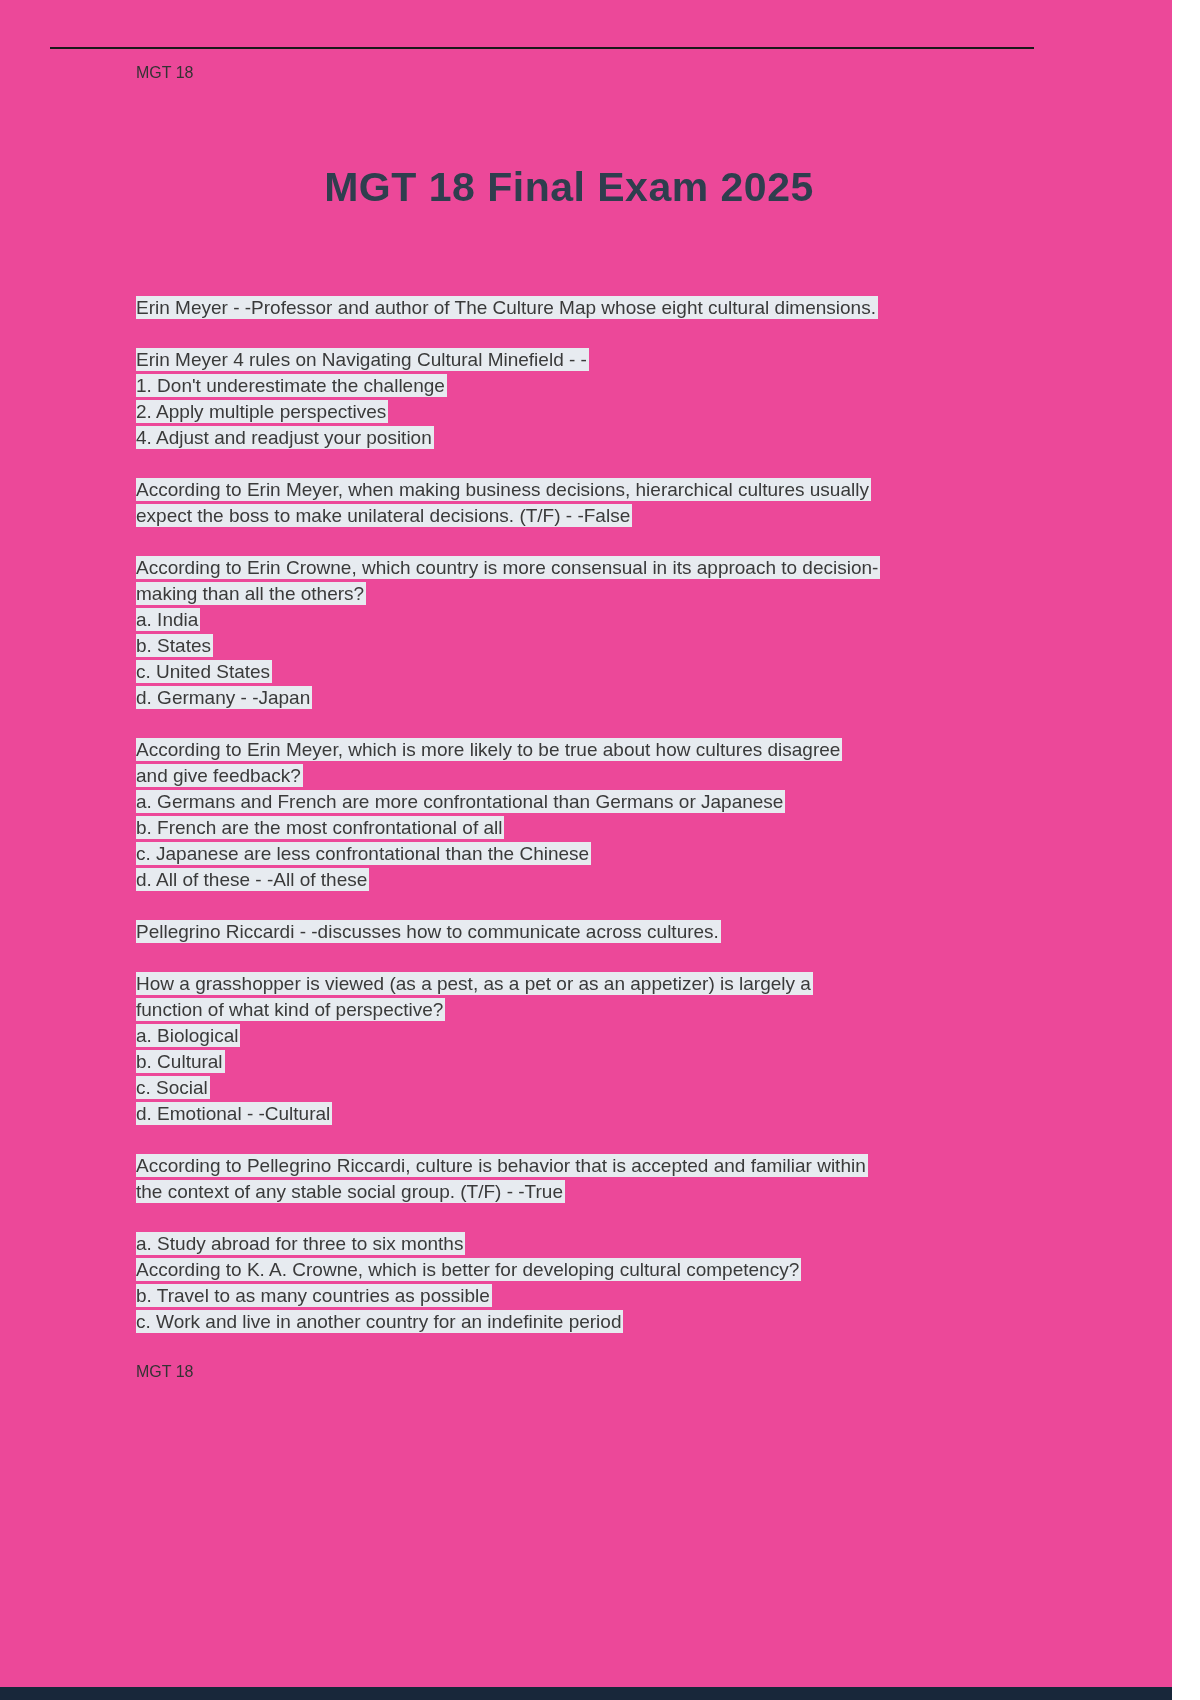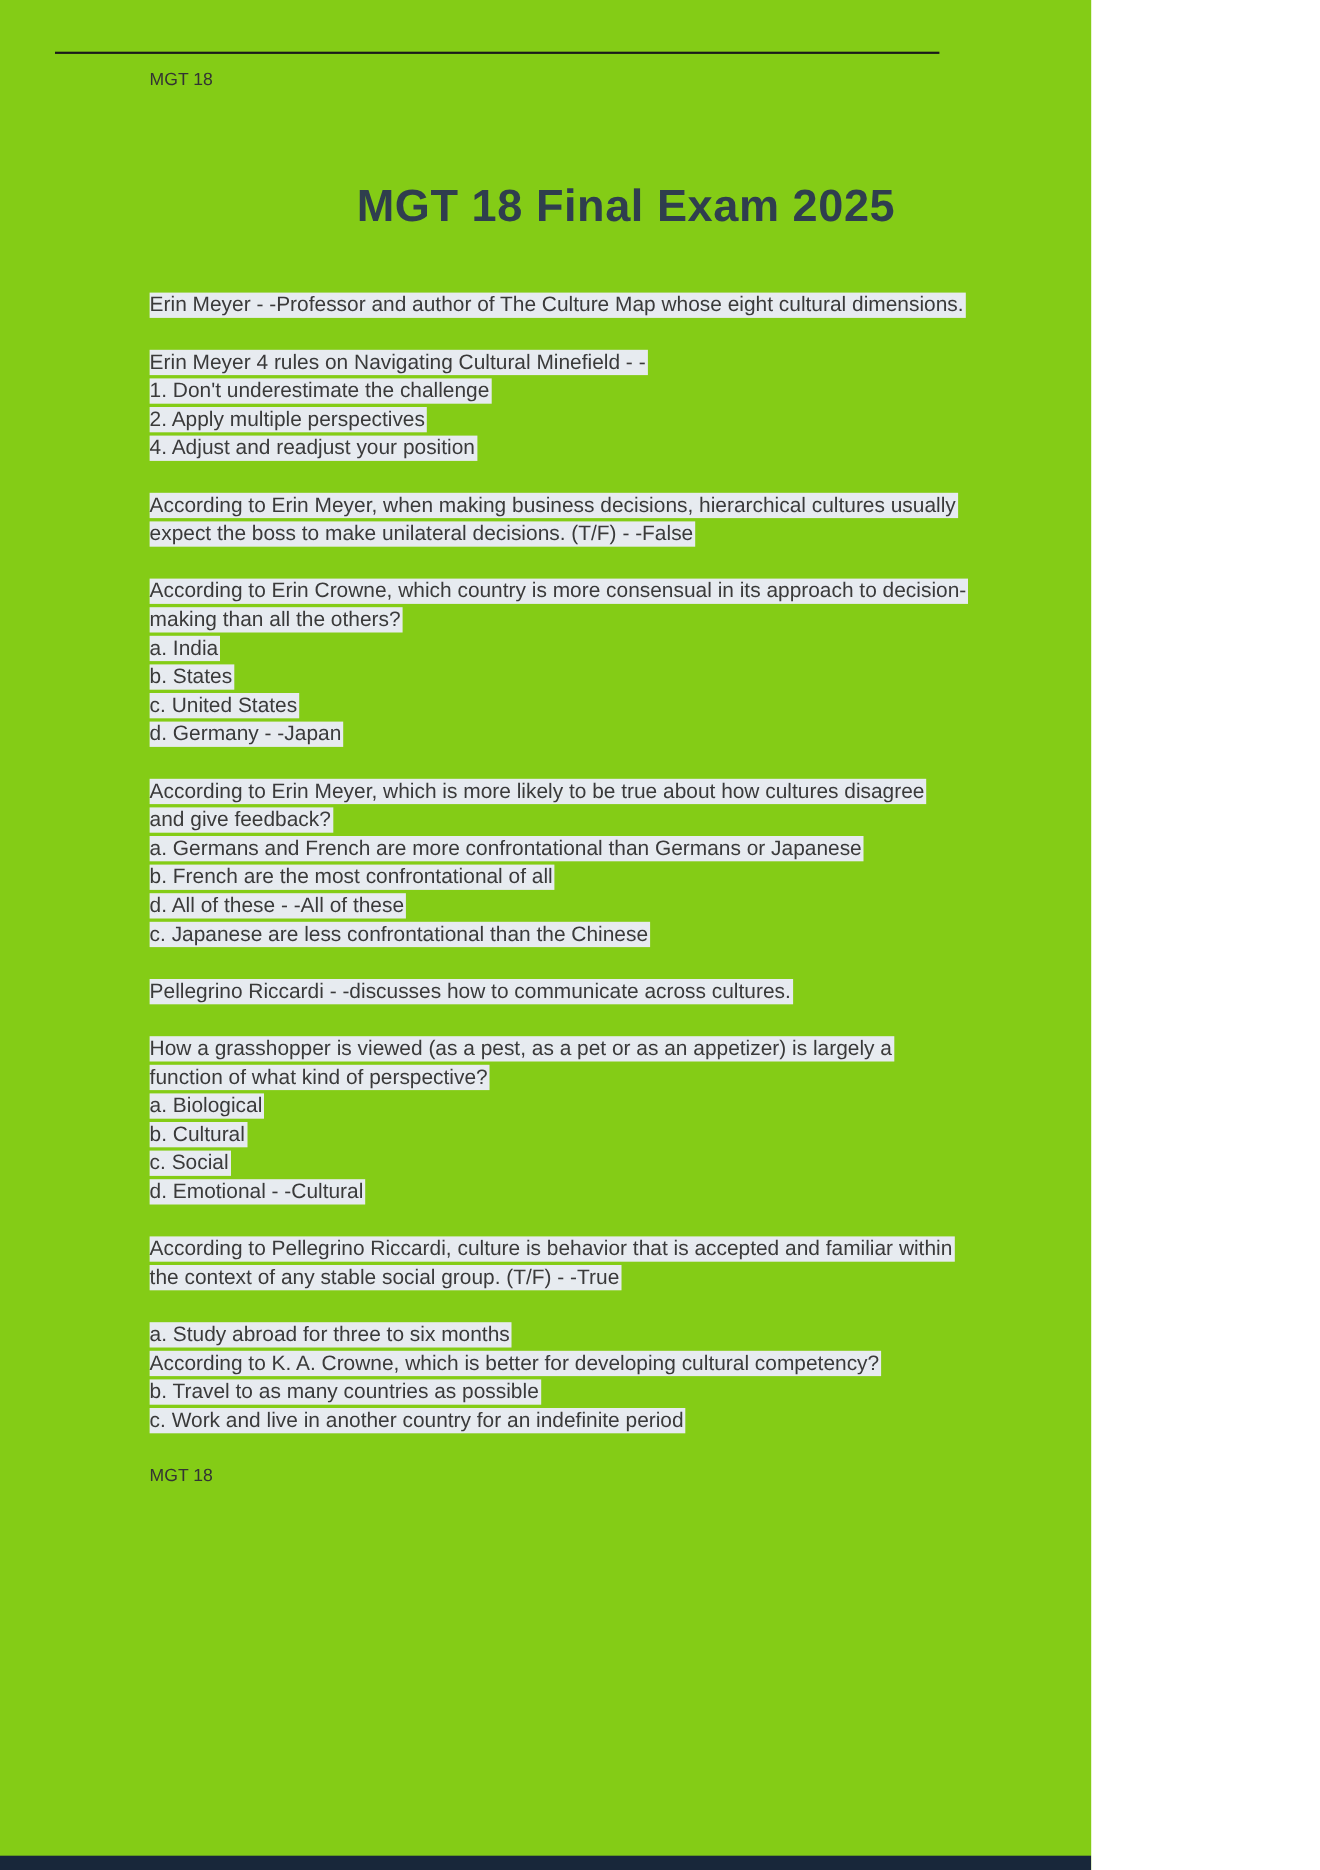--- a/index.html
+++ b/index.html
@@ -3,23 +3,23 @@
 <meta charset="utf-8">
 <style>
   html, body {
     margin: 0;
     padding: 0;
     background: #ffffff;
     font-family: "Liberation Sans", sans-serif;
   }
   .page {
     position: relative;
-    width: 992px;
+    width: 1172px;
     height: 1700px;
-    background: #84cc16;
+    background: #ec4899;
     overflow: hidden;
   }
   .top-rule {
     position: absolute;
     left: 50px;
     right: 138px;
     top: 47px;
     height: 2px;
     background: #1a1a1a;
   }
@@ -36,21 +36,21 @@
   }
   .doc-title {
     margin-top: 80px;
     text-align: center;
     font-size: 41px;
     font-weight: bold;
     color: #2f3e4e;
     letter-spacing: 0.5px;
   }
   .blocks {
-    margin-top: 54px;
+    margin-top: 84px;
   }
   .block {
     margin-bottom: 26px;
   }
   .line {
     line-height: 26px;
     font-size: 19px;
     color: #3a3a3a;
   }
   .hl {
@@ -110,22 +110,22 @@
         <div class="line"><span class="hl">b. States</span></div>
         <div class="line"><span class="hl">c. United States</span></div>
         <div class="line"><span class="hl">d. Germany - -Japan</span></div>
       </div>
 
       <div class="block">
         <div class="line"><span class="hl">According to Erin Meyer, which is more likely to be true about how cultures disagree</span></div>
         <div class="line"><span class="hl">and give feedback?</span></div>
         <div class="line"><span class="hl">a. Germans and French are more confrontational than Germans or Japanese</span></div>
         <div class="line"><span class="hl">b. French are the most confrontational of all</span></div>
+        <div class="line"><span class="hl">c. Japanese are less confrontational than the Chinese</span></div>
         <div class="line"><span class="hl">d. All of these - -All of these</span></div>
-        <div class="line"><span class="hl">c. Japanese are less confrontational than the Chinese</span></div>
       </div>
 
       <div class="block">
         <div class="line"><span class="hl">Pellegrino Riccardi - -discusses how to communicate across cultures.</span></div>
       </div>
 
       <div class="block">
         <div class="line"><span class="hl">How a grasshopper is viewed (as a pest, as a pet or as an appetizer) is largely a</span></div>
         <div class="line"><span class="hl">function of what kind of perspective?</span></div>
         <div class="line"><span class="hl">a. Biological</span></div>

